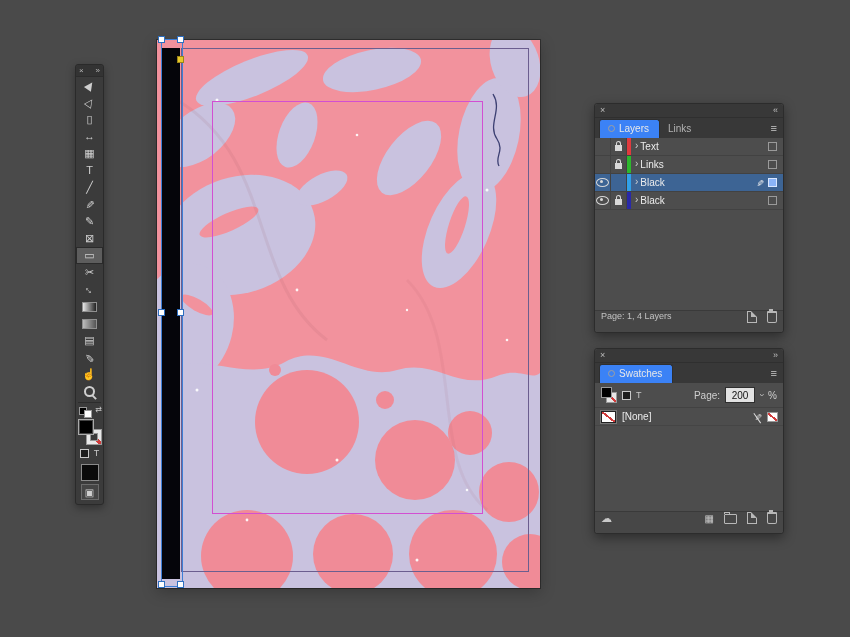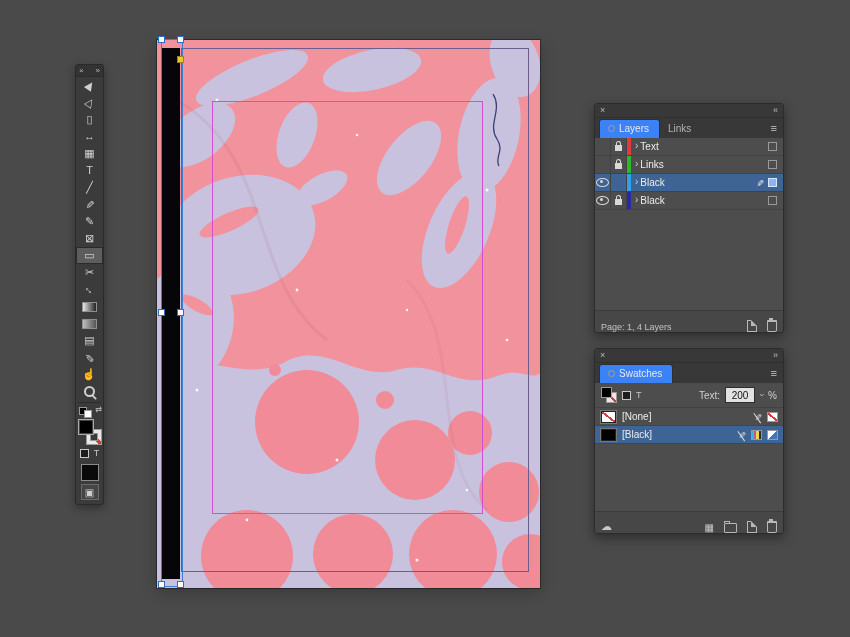--- a/index.html
+++ b/index.html
@@ -62,21 +62,21 @@
          box-shadow:0 4px 12px rgba(0,0,0,.4);display:flex;flex-direction:column;}
   .p-head{height:13px;background:#383838;border-radius:3px 3px 0 0;display:flex;justify-content:space-between;
           align-items:center;padding:0 5px;border-bottom:1px solid #2f2f2f;}
   .p-head span{font-size:9px;color:#bdbdbd;line-height:9px;}
   .p-tabs{height:20px;background:#383838;display:flex;align-items:flex-end;padding:0 0 0 4px;position:relative;}
   .p-tab{display:flex;align-items:center;gap:4px;font-size:10px;padding:3px 10px 4px 8px;color:#b3b3b3;}
   .p-tab.active{background:#3b82f6;color:#e8e8e8;border-radius:3px 3px 0 0;border:1px solid #2f2f2f;border-bottom:none;}
   .tab-dot{width:5px;height:5px;border:1px solid #9f9f9f;border-radius:50%;display:inline-block;}
   .p-menu{position:absolute;right:6px;top:4px;font-size:11px;color:#c9c9c9;}
   .p-body{flex:1;display:flex;flex-direction:column;}
-  .p-foot{height:21px;border-top:1px solid #3a3a3a;background:#474747;display:flex;align-items:flex-end;
+  .p-foot{height:21px;border-top:1px solid #3a3a3a;background:#474747;display:flex;align-items:flex-start;
           padding:0 6px;border-radius:0 0 3px 3px;}
 
   
   #layers-panel{left:594px;top:103px;height:228px;}
   .lrow{display:flex;align-items:center;height:17px;border-bottom:1px solid #424242;}
   .lrow.sel{background:#3d6494;}
   .cell{width:15px;height:100%;display:flex;align-items:center;justify-content:center;border-right:1px solid #424242;}
   .lbar{width:4px;height:100%;}
   .disc{font-size:10px;color:#cfcfcf;margin:0 2px 0 4px;transform:translateY(-1px);}
   .lname{font-size:10px;color:#ececec;}
@@ -365,45 +365,35 @@
       <span class="p-menu">≡</span>
     </div>
     <div class="sw-controls">
       <span class="swfs">
         <span class="f"></span>
         <span class="s"></span>
       </span>
       <span class="fmt-box"></span>
       <span class="fmt-t">T</span>
       <span class="sw-spacer"></span>
-      <span class="tint-label">Text:</span>
+      <span class="tint-label">Page:</span>
       <span class="tint-field">200</span>
       <span class="tint-chev">›</span>
       <span class="pct">%</span>
     </div>
     <div class="p-body">
       <div class="srow">
         <span class="schip chip-none"></span>
         <span class="sname">[None]</span>
         <span class="lsp"></span>
         <span class="sic">
           <span class="pen-x">✎</span>
           <span class="mini-chip mini-none"></span>
         </span>
       </div>
-      <div class="srow sel">
-        <span class="schip chip-black"></span>
-        <span class="sname">[Black]</span>
-        <span class="lsp"></span>
-        <span class="sic">
-          <span class="pen-x">✎</span>
-          <span class="mini-chip mini-cmyk"></span>
-          <span class="mini-chip mini-proc"></span>
-        </span>
-      </div>
     </div>
     <div class="p-foot">
       <span class="cloud-ic">☁</span>
       <span class="lsp" style="flex:1"></span>
       <span class="foot-icons">
         <span class="views-ic">▦</span>
         <span class="i-folder"></span>
         <span class="i-newpage"></span>
         <span class="i-trash"></span>
       </span>

